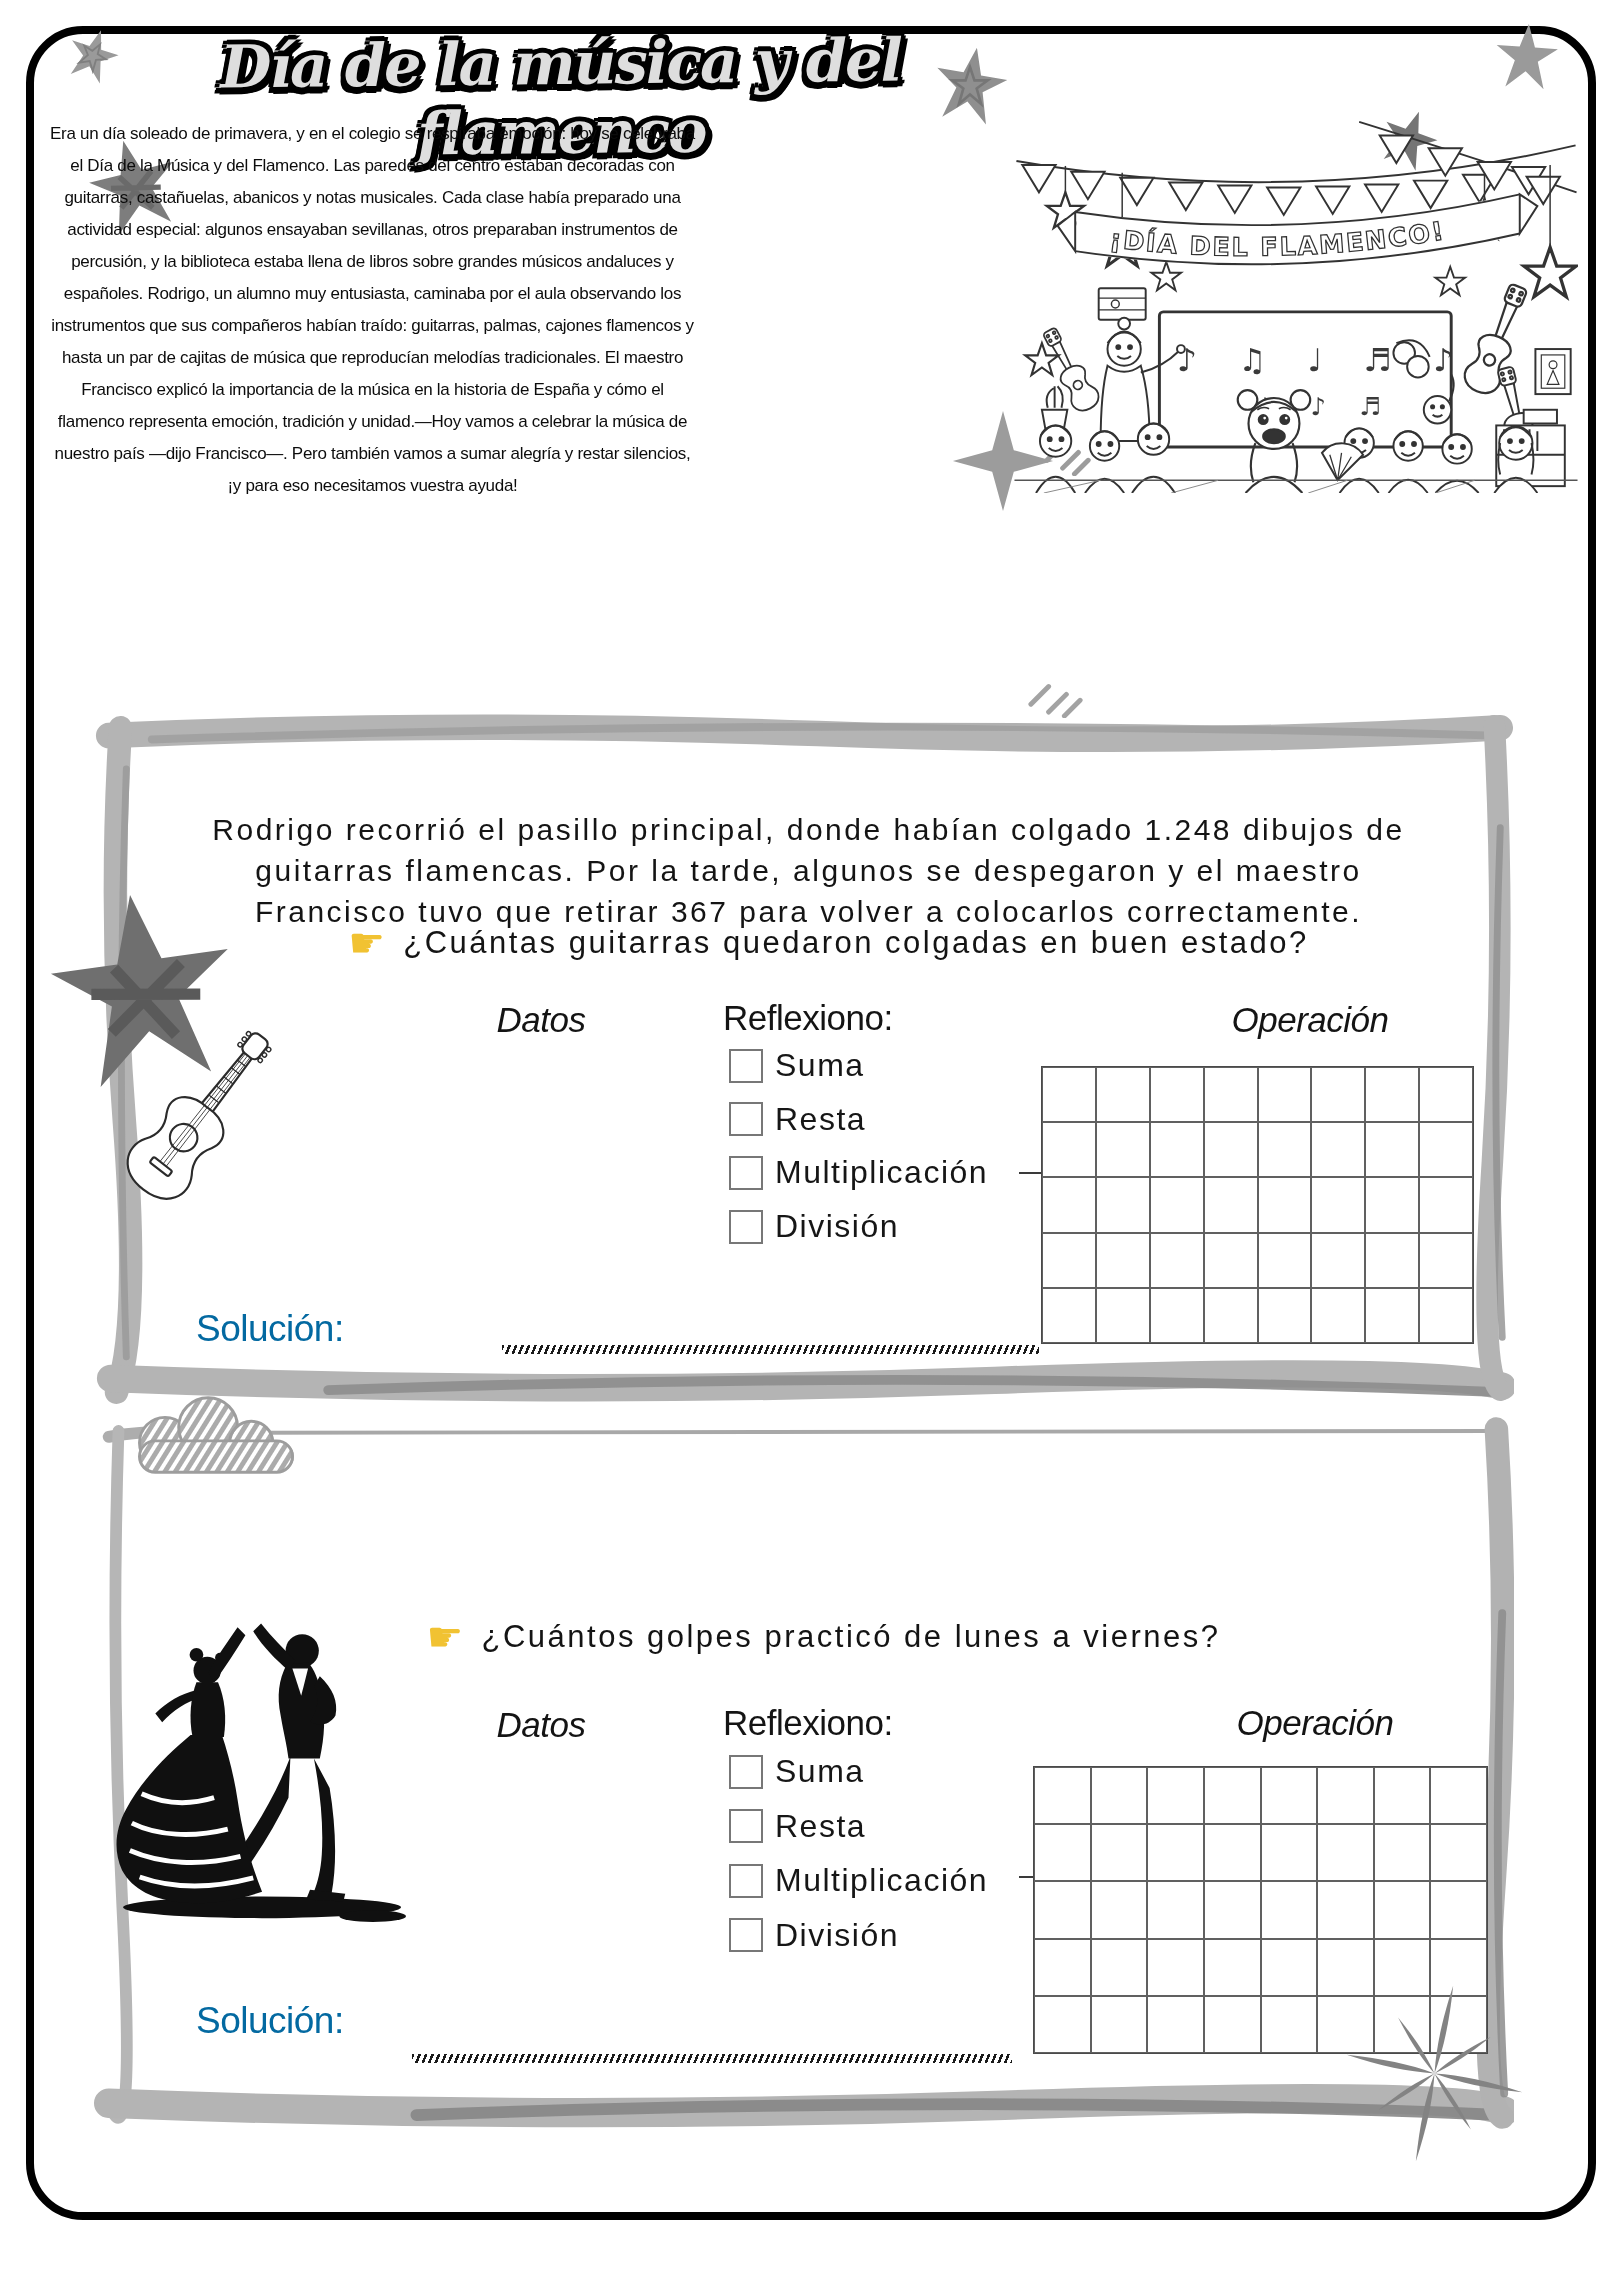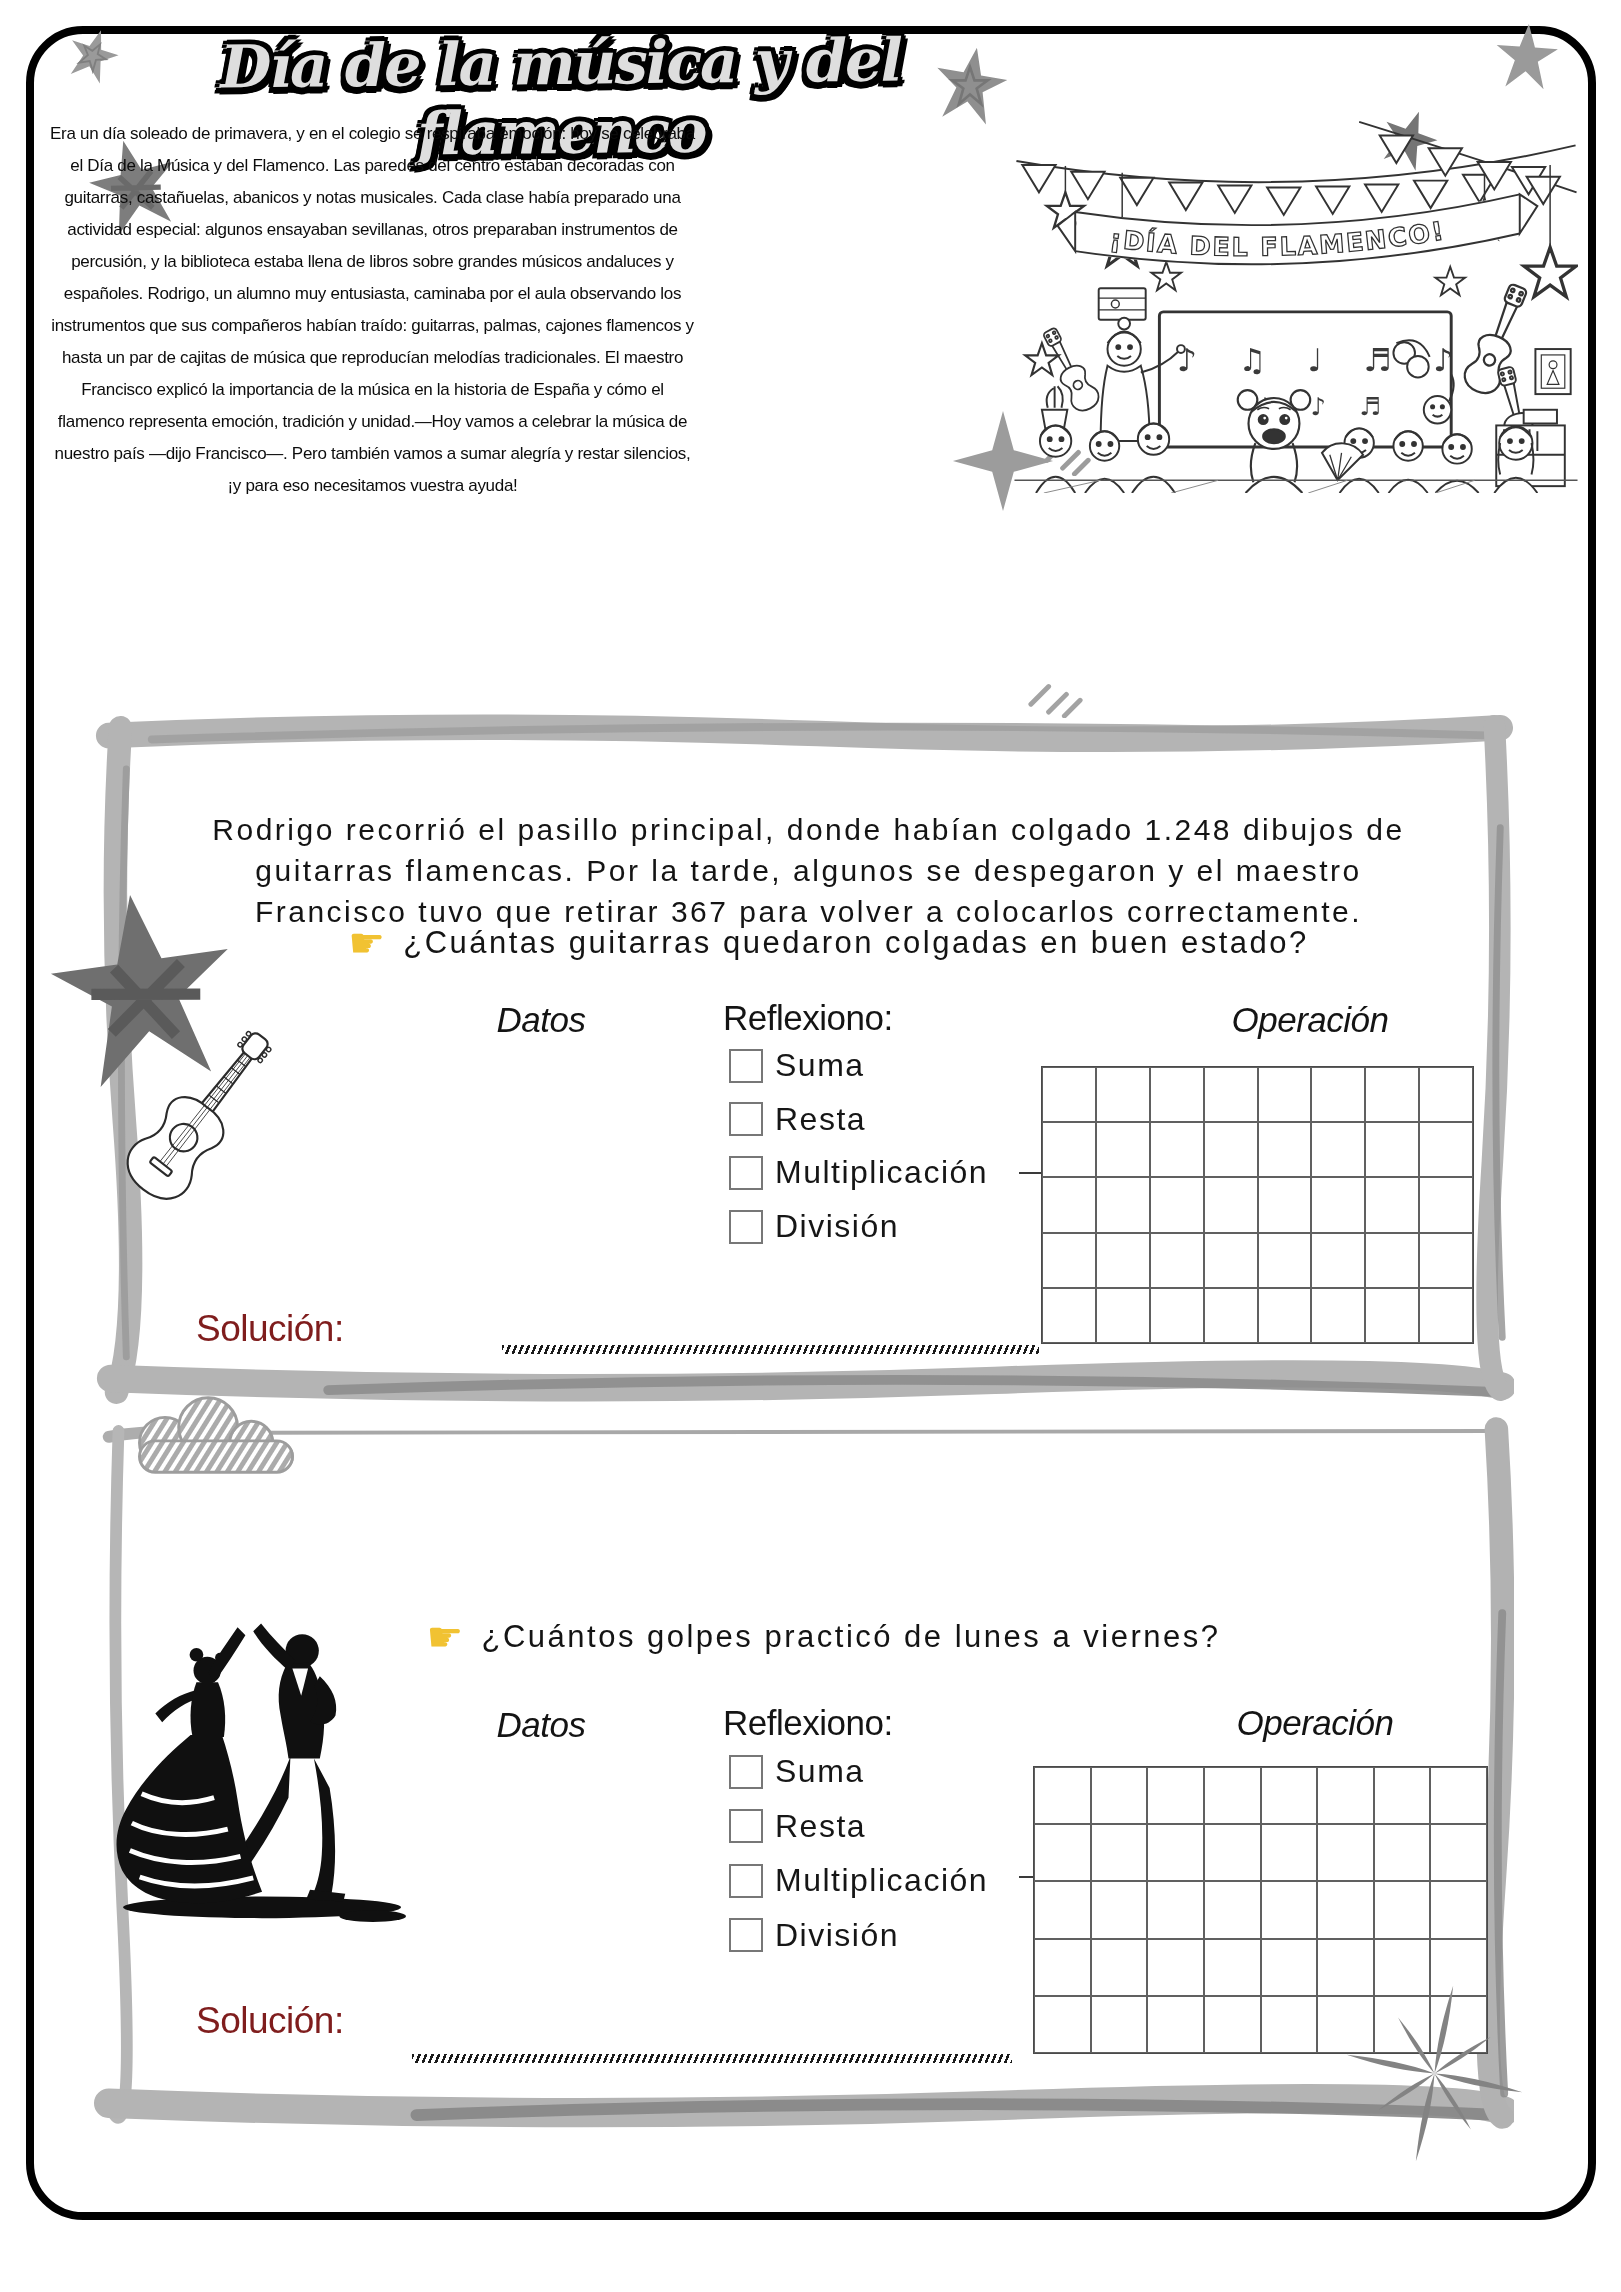--- a/index.html
+++ b/index.html
@@ -19,21 +19,21 @@
         font-size:31px;letter-spacing:2.5px;color:#141414;}
   .pointer{color:#f1c232;font-size:41px;line-height:1;transform:translateY(-2px);}
   .heading{font-size:35px;letter-spacing:-0.5px;color:#141414;}
   .center{text-align:center;font-style:italic;}
   .checkcol{display:flex;flex-direction:column;}
   .checkrow{display:flex;align-items:center;gap:12px;}
   .cbox{width:30px;height:30px;border:2px solid #777;background:#fff;flex:0 0 auto;}
   .clabel{font-size:32px;letter-spacing:1.5px;color:#161616;white-space:nowrap;}
   .opgrid{display:grid;background:#fff;border:1px solid #4a4a4a;}
   .opcell{border:0.8px solid #606060;}
-  .sol{font-size:37px;letter-spacing:-0.5px;color:#7f1d1d;}
+  .sol{font-size:37px;letter-spacing:-0.5px;color:#0369a1;}
   .dotline{height:8.8px;background:repeating-linear-gradient(112deg,#1a1a1a 0 2.5px,transparent 2.5px 6px);}
   .conn{height:2px;background:#3a3a3a;}
 </style>
 </head>
 <body>
 
 <div class="page">
   <div class="page-border"></div>
 
   <svg class="abs" style="left:67px;top:29px;transform:rotate(18deg)" width="51" height="55" viewBox="0 0 100 108">

